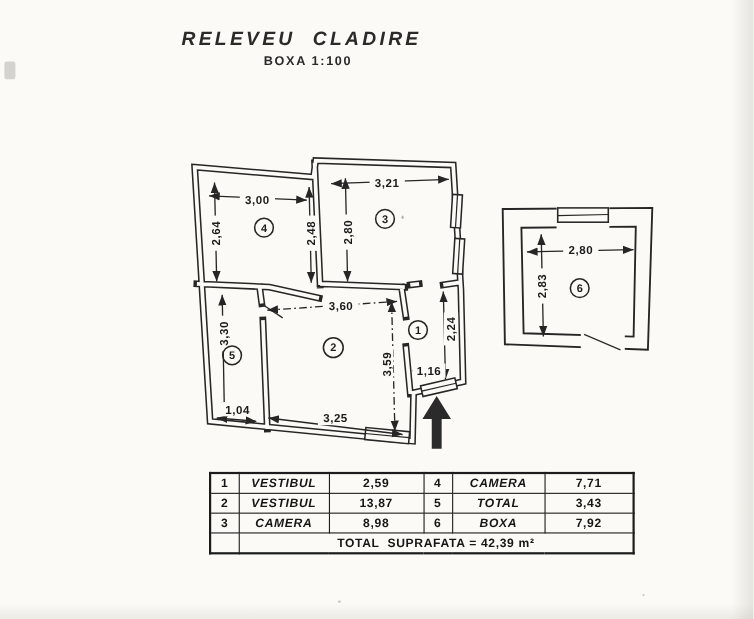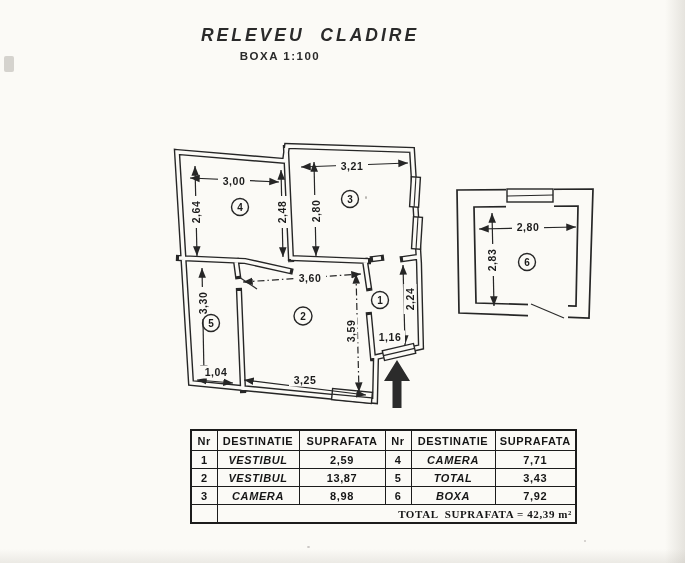--- a/index.html
+++ b/index.html
@@ -3,21 +3,21 @@
 <meta charset="utf-8">
 <style>
   html,body { margin:0; padding:0; }
   body { width:685px; height:563px; background:#e8e6e2; font-family:"Liberation Sans", sans-serif; }
   .page {
     position:relative; width:685px; height:563px; overflow:hidden;
     background:#fbfaf6; color:#222;
   }
   .title {
     position:absolute; left:165px; top:25px; width:290px;
-    text-align:center; font-style:italic; font-weight:600;
+    font-style:italic; font-weight:600;
     font-size:17.5px; letter-spacing:3px; color:#2a2a2a; white-space:pre;
   }
   .subtitle {
     position:absolute; left:165px; top:50px; width:230px;
     text-align:center; font-weight:700; font-size:11.5px;
     letter-spacing:1.5px; color:#2a2a2a;
   }
   svg.plan { position:absolute; left:0; top:0; }
   .wall-black { stroke:#262626; stroke-width:6.2; fill:none; stroke-linejoin:miter; stroke-linecap:square; }
   .wall-white { stroke:#fbfaf6; stroke-width:3.4; fill:none; stroke-linejoin:miter; stroke-linecap:butt; }
@@ -41,21 +41,21 @@
     font-family:"Liberation Sans", sans-serif; color:#161616;
   }
   .plan-table td {
     border:1.7px solid #1c1c1c; font-size:11px; font-weight:700;
     letter-spacing:0.6px; padding:0 3px; height:17px; overflow:hidden;
   }
   .plan-table tr.hdr td { height:19px; }
   .cell-num { text-align:center; }
   .cell-dest { text-align:center; padding-left:5px;font-style:italic; }
   .cell-sup { text-align:center; }
-  .cell-total { text-align:right; padding-left:28px; letter-spacing:1.8px; font-size:11.5px; white-space:pre;font-family:Liberation Serif, serif; }
+  .cell-total { text-align:center; padding-left:28px; letter-spacing:1.8px; font-size:11.5px; white-space:pre; }
   .cell-empty { }
 
   .smudge-topleft { position:absolute; left:4px; top:56px; width:10px; height:16px; background:#8f8a83; opacity:.35; border-radius:2px; }
   .speck { position:absolute; background:#6f6b66; opacity:.35; border-radius:50%; }
   .speck.s1 { left:307px; top:546px; width:3px; height:2px; }
   .speck.s2 { left:584px; top:540px; width:2px; height:2px; }
   .speck.s3 { left:365px; top:196px; width:2px; height:3px; opacity:.5; }
   .edge-right { position:absolute; right:0; top:0; width:20px; height:100%;
     background:linear-gradient(to left, rgba(180,175,166,.30), rgba(180,175,166,0)); }
   .edge-bottom { position:absolute; left:0; bottom:0; width:100%; height:14px;
@@ -240,28 +240,20 @@
   <table class="plan-table">
     <colgroup>
       <col style="width:26px">
         <col style="width:82px">
         <col style="width:86px">
       <col style="width:26px">
         <col style="width:84px">
         <col style="width:81px">
     </colgroup>
     <tbody>
-        <tr class="hdr">
-      <td class="cell-num">Nr</td>
-      <td class="cell-num">DESTINATIE</td>
-      <td class="cell-sup">SUPRAFATA</td>
-      <td class="cell-num">Nr</td>
-      <td class="cell-num">DESTINATIE</td>
-      <td class="cell-sup">SUPRAFATA</td>
-    </tr>
     <tr>
       <td class="cell-num">1</td>
       <td class="cell-dest">VESTIBUL</td>
       <td class="cell-sup">2,59</td>
       <td class="cell-num">4</td>
       <td class="cell-dest">CAMERA</td>
       <td class="cell-sup">7,71</td>
     </tr>
     <tr>
       <td class="cell-num">2</td>

